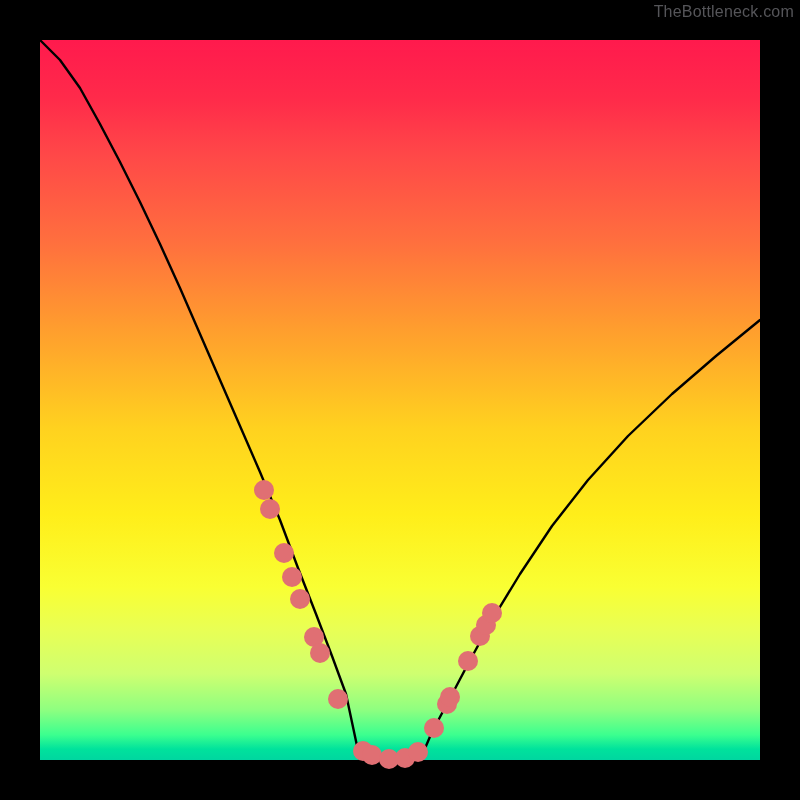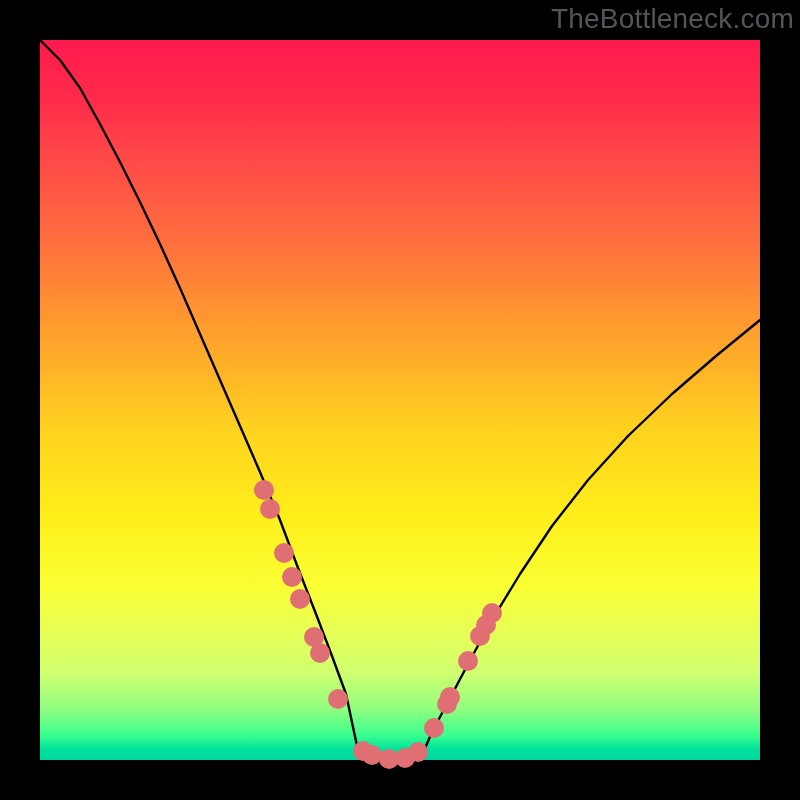--- a/index.html
+++ b/index.html
@@ -49,21 +49,21 @@
     top: 40px;
     width: 720px;
     height: 720px;
     overflow: visible;
   }
   .watermark {
     position: absolute;
     right: 6px;
     top: 3px;
     color: #555559;
-    font-size: 28px;
+    font-size: 16px;
     font-weight: 400;
     letter-spacing: 0.2px;
     user-select: none;
   }
 </style>
 </head>
 <body>
 
 <div class="frame">
   <div class="plot-area"></div>

